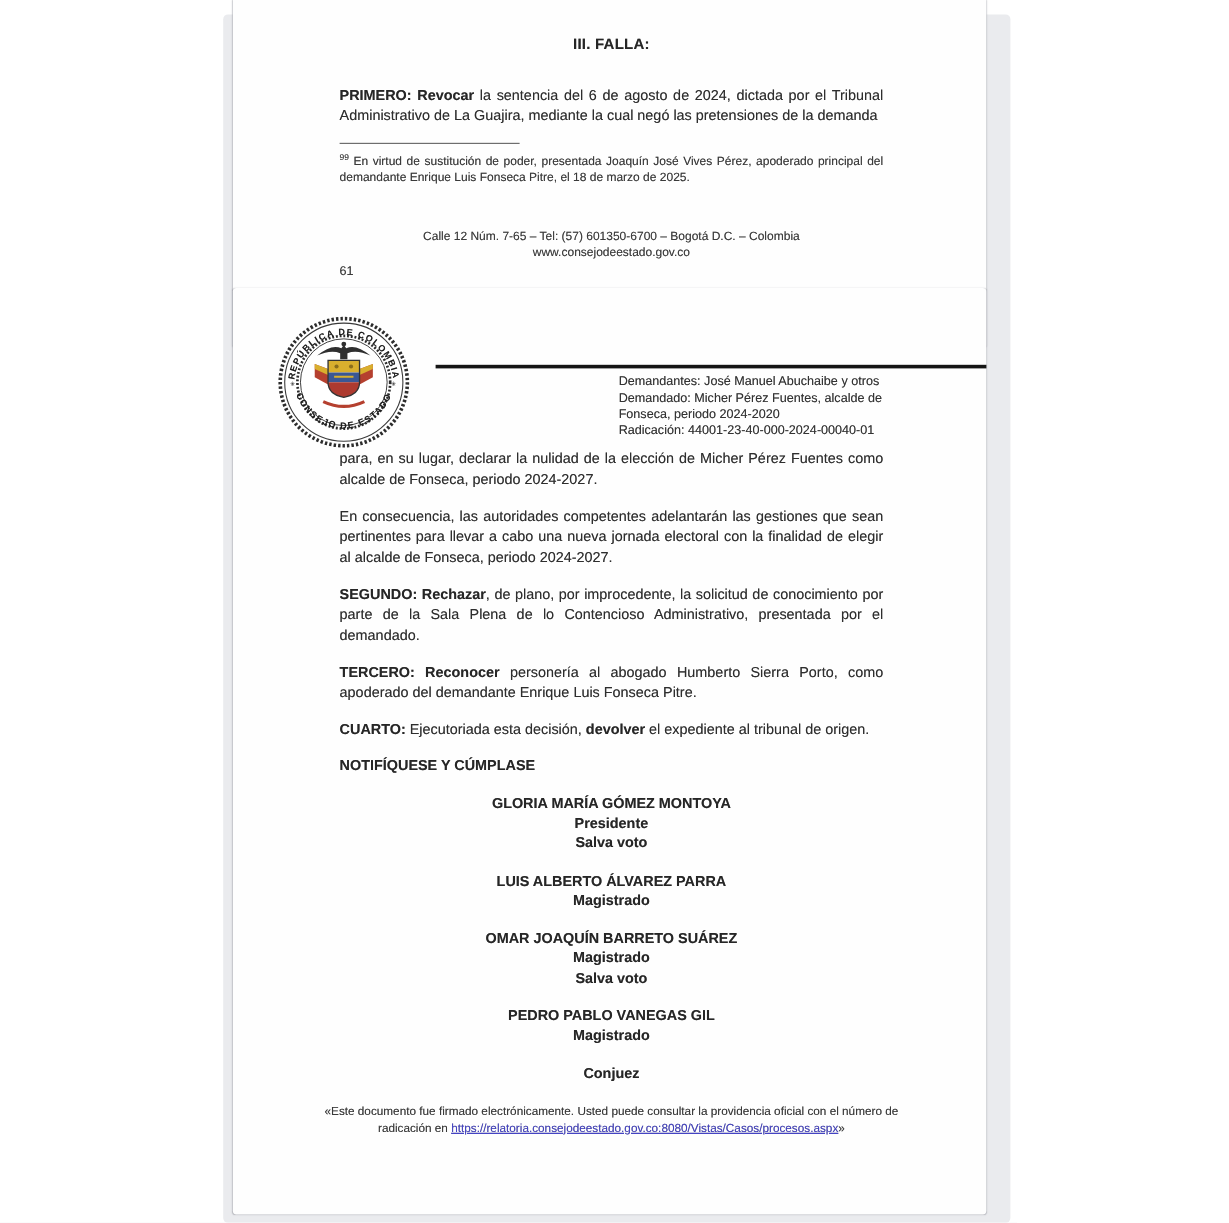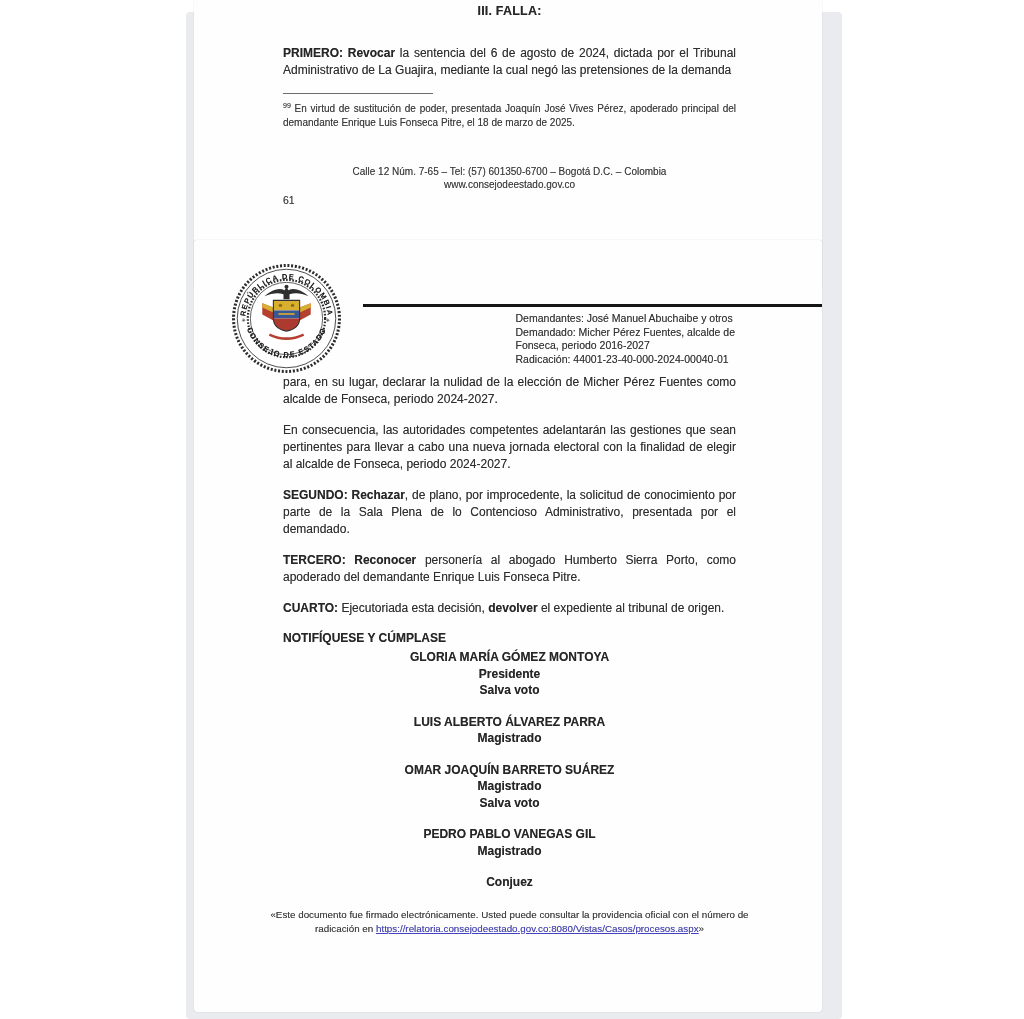--- a/index.html
+++ b/index.html
@@ -13,42 +13,42 @@
   }
   .backdrop {
     position:absolute; left:186px; top:12px; width:656px; height:1007px;
     background:#eaebee; border-radius:4px;
   }
   .page {
     position:absolute; background:#fefefe;
     box-shadow:0 0 1px rgba(110,112,125,.45);
     text-shadow:0 0 .5px rgba(45,45,45,.5);
   }
-  #page-1 { left:194px; top:0; width:628px; height:290px; border-radius:0 0 3px 3px; padding:4px 86px 0 89px; }
+  #page-1 { left:194px; top:0; width:628px; height:290px; border-radius:0 0 3px 3px; padding:30px 86px 0 89px; }
   #page-2 { left:194px; top:240px; width:628px; height:772px; border-radius:3px; }
 
   
   .h-falla { text-align:center; font-weight:bold; font-size:12.5px; letter-spacing:.2px; color:#262626; margin-bottom:27px; }
   .para { font-size:12px; line-height:17px; text-align:justify; }
   .para b { color:#262626; }
   .fn-rule { width:150px; border-top:1px solid #6e6e6e; margin-top:14px; margin-bottom:5px; }
   .footnote { font-size:10px; line-height:13.5px; text-align:justify; color:#3a3a3a; }
   .footnote sup { font-size:7px; }
   .p1-footer { margin-top:36px; text-align:center; font-size:10px; line-height:13px; color:#3c3c3c; }
   .pageno { text-align:left; font-size:10.5px; color:#3c3c3c; margin-top:3px; }
 
   
   .seal { position:absolute; left:37px; top:23px; width:111px; height:111px; }
   .header-rule { position:absolute; left:169px; top:64px; right:0; height:3px; background:#151515; }
   .case-info { position:absolute; top:72px; right:87px; text-align:left; font-size:10.5px; line-height:13.5px; color:#333; }
 
   
   .body-block { position:absolute; left:89px; top:134px; width:453px; }
   .body-block .para { margin-bottom:14px; }
-  .notif { font-size:12px; font-weight:bold; color:#262626; margin-bottom:4px; }
+  .notif { font-size:12px; font-weight:bold; color:#262626; margin-bottom:16px; }
   .sig { text-align:center; font-weight:bold; color:#262626; font-size:12px; line-height:16.5px; margin-bottom:15px; }
   .foot-note { margin-top:17px; margin-left:-45px; width:543px; text-align:center; font-size:9.8px; line-height:14px; color:#3a3a3a; }
   .foot-note a { color:#4443c4; cursor:pointer; }
 </style>
 </head>
 <body>
 
 <div class="backdrop"></div>
 
 <div class="page" id="page-1">
@@ -105,21 +105,21 @@
 
       <path d="M38,71 Q55,79 72,71" fill="none" stroke="#b5402f" stroke-width="2.6"></path>
     </g>
   </svg>
 
   <div class="header-rule"></div>
 
   <div class="case-info">
     <div>Demandantes: José Manuel Abuchaibe y otros</div>
     <div>Demandado: Micher Pérez Fuentes, alcalde de</div>
-    <div>Fonseca, periodo 2016-2027</div>
+    <div>Fonseca, periodo 2024-2020</div>
     <div>Radicación: 44001-23-40-000-2024-00040-01</div>
   </div>
 
   <div class="body-block">
     <p class="para">para, en su lugar, declarar la nulidad de la elección de Micher Pérez Fuentes como alcalde de Fonseca, periodo 2024-2027.</p>
     <p class="para">En consecuencia, las autoridades competentes adelantarán las gestiones que sean pertinentes para llevar a cabo una nueva jornada electoral con la finalidad de elegir al alcalde de Fonseca, periodo 2024-2027.</p>
     <p class="para"><b>SEGUNDO: Rechazar</b><span>, de plano, por improcedente, la solicitud de conocimiento por parte de la Sala Plena de lo Contencioso Administrativo, presentada por el demandado.</span></p>
     <p class="para"><b>TERCERO: Reconocer</b><span> personería al abogado Humberto Sierra Porto, como apoderado del demandante Enrique Luis Fonseca Pitre.</span></p>
     <p class="para"><b>CUARTO:</b><span> Ejecutoriada esta decisión, </span><b>devolver</b><span> el expediente al tribunal de origen.</span></p>
 

